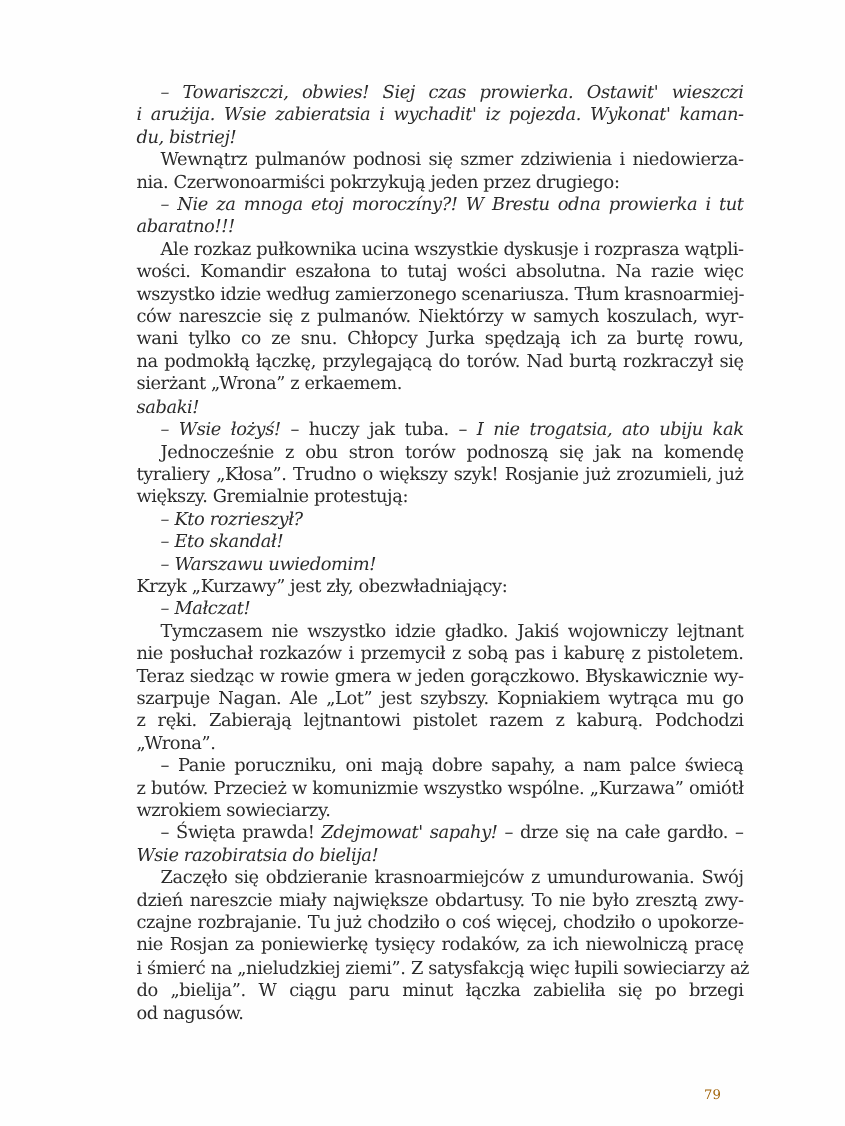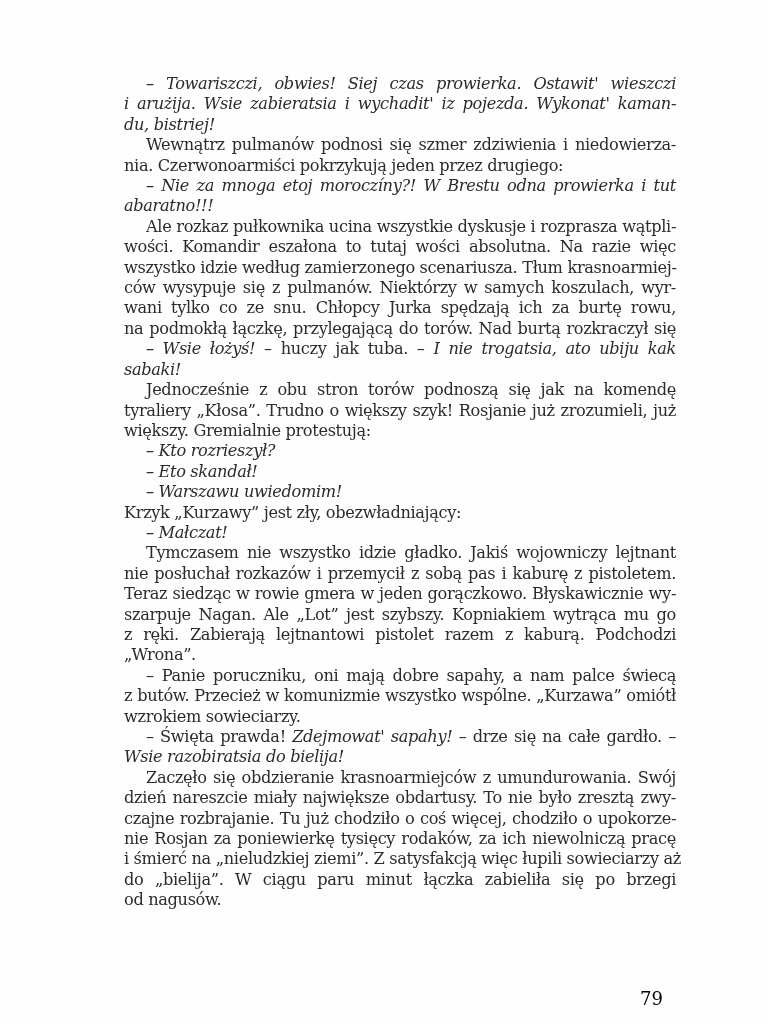--- a/index.html
+++ b/index.html
@@ -4,41 +4,42 @@
 <style>
   html, body { margin:0; padding:0; }
   body { width:768px; height:1024px; background:#fefefe; position:relative; overflow:hidden; }
   .page { position:absolute; left:124px; top:74px; width:552px;
     font-family:"DejaVu Serif", "Liberation Serif", serif; font-size:16.2px; line-height:20.42px;
     color:#2b2b2b; letter-spacing:-0.35px; }
   .line { display:block; white-space:nowrap; text-align:justify; text-align-last:justify; height:20.42px; overflow:visible; }
   .line.last { text-align-last:left; }
   .ind { padding-left:22px; }
   .it { font-style:italic; }
-  .folio { position:absolute; left:640px; top:988px; font-family:"DejaVu Serif", serif; font-size:18px; color:#000000; }
+  .folio { position:absolute; left:640px; top:988px; font-family:"DejaVu Serif", serif; font-size:12px; color:#a16207; }
 </style>
 </head>
 <body>
 
 <div class="page" id="page-body">
     <span class="line ind"><span class="it">– Towariszczi, obwies! Siej czas prowierka. Ostawit' wieszczi</span></span>
     <span class="line"><span class="it">i arużija. Wsie zabieratsia i wychadit' iz pojezda. Wykonat' kaman-</span></span>
     <span class="line last"><span class="it">du, bistriej!</span></span>
     <span class="line ind"><span>Wewnątrz pulmanów podnosi się szmer zdziwienia i niedowierza-</span></span>
     <span class="line last"><span>nia. Czerwonoarmiści pokrzykują jeden przez drugiego:</span></span>
     <span class="line ind"><span class="it">– Nie za mnoga etoj moroczíny?! W Brestu odna prowierka i tut</span></span>
     <span class="line last"><span class="it">abaratno!!!</span></span>
     <span class="line ind"><span>Ale rozkaz pułkownika ucina wszystkie dyskusje i rozprasza wątpli-</span></span>
     <span class="line"><span>wości. Komandir eszałona to tutaj wości absolutna. Na razie więc</span></span>
     <span class="line"><span>wszystko idzie według zamierzonego scenariusza. Tłum krasnoarmiej-</span></span>
-    <span class="line"><span>ców wysypuje się z pulmanów. Niektórzy w samych koszulach, wyr-</span></span>
+    <span class="line"><span>ców nareszcie się z pulmanów. Niektórzy w samych koszulach, wyr-</span></span>
     <span class="line"><span>wani tylko co ze snu. Chłopcy Jurka spędzają ich za burtę rowu,</span></span>
     <span class="line"><span>na podmokłą łączkę, przylegającą do torów. Nad burtą rozkraczył się</span></span>
+    <span class="line last"><span>sierżant „Wrona” z erkaemem.</span></span>
+    <span class="line last"><span class="it">sabaki!</span></span>
     <span class="line ind"><span class="it">– Wsie łożyś!</span><span> – huczy jak tuba. – </span><span class="it">I nie trogatsia, ato ubiju kak</span></span>
-    <span class="line last"><span class="it">sabaki!</span></span>
     <span class="line ind"><span>Jednocześnie z obu stron torów podnoszą się jak na komendę</span></span>
     <span class="line"><span>tyraliery „Kłosa”. Trudno o większy szyk! Rosjanie już zrozumieli, już</span></span>
     <span class="line last"><span>większy. Gremialnie protestują:</span></span>
     <span class="line ind last"><span class="it">– Kto rozrieszył?</span></span>
     <span class="line ind last"><span class="it">– Eto skandał!</span></span>
     <span class="line ind last"><span class="it">– Warszawu uwiedomim!</span></span>
     <span class="line last"><span>Krzyk „Kurzawy” jest zły, obezwładniający:</span></span>
     <span class="line ind last"><span class="it">– Małczat!</span></span>
     <span class="line ind"><span>Tymczasem nie wszystko idzie gładko. Jakiś wojowniczy lejtnant</span></span>
     <span class="line"><span>nie posłuchał rozkazów i przemycił z sobą pas i kaburę z pistoletem.</span></span>

